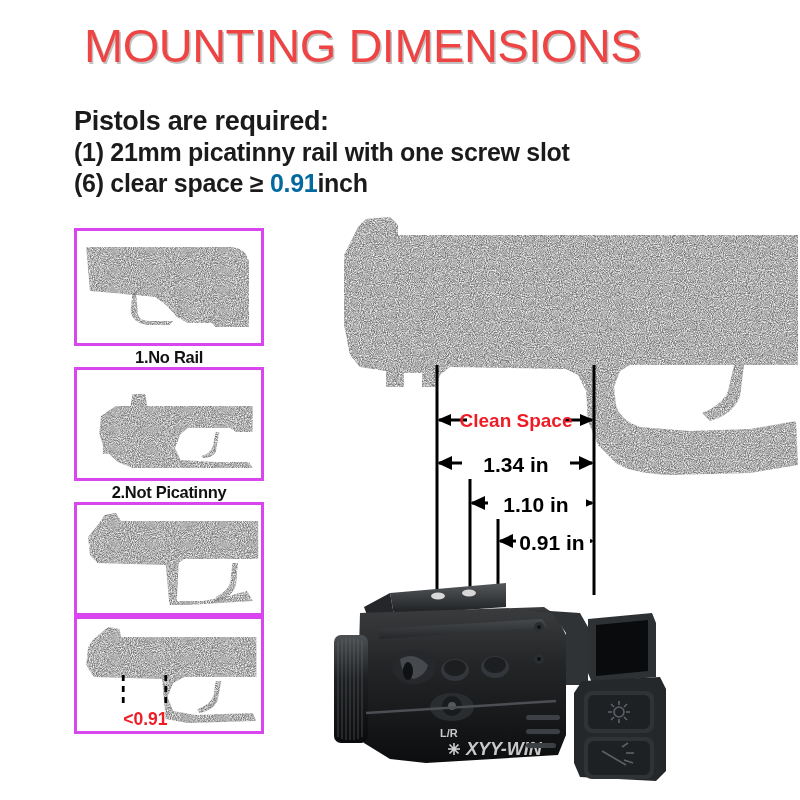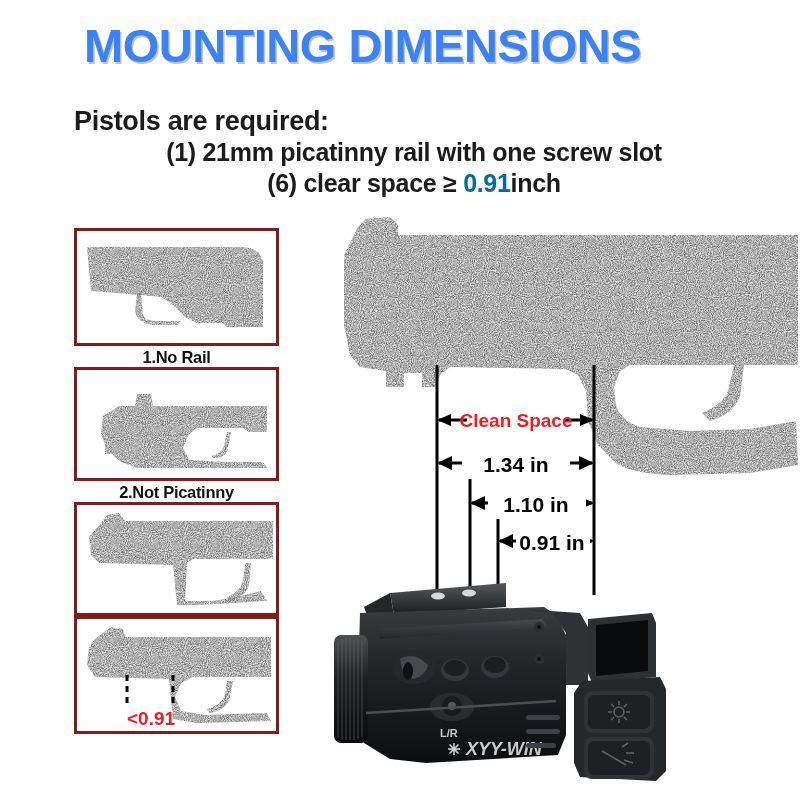--- a/index.html
+++ b/index.html
@@ -6,35 +6,35 @@
   body{
     width:800px;height:800px;background:#ffffff;
     font-family:"Liberation Sans", sans-serif;
     overflow:hidden;position:relative;
   }
   .page{position:absolute;inset:0;}
 
   
   .title{
     position:absolute;left:84px;top:22px;width:700px;
-    font-size:47px;font-weight:bold;letter-spacing:-0.5px;
-    color:#3b82f6;line-height:1;
+    font-size:47px;font-weight:normal;letter-spacing:-0.5px;
+    color:#ef4444;line-height:1;
     text-shadow:1.5px 1.5px 0 rgba(120,120,120,.45);
     white-space:nowrap;
   }
   .sub{position:absolute;left:74px;top:94px;width:680px;color:#1b1b1b;}
   .sub .l1{font-size:27px;font-weight:bold;line-height:32px;letter-spacing:-0.3px;margin-top:11px;}
-  .sub .l2,.sub .l3{font-size:25px;font-weight:bold;line-height:31px;letter-spacing:-0.3px;text-align:center;}
+  .sub .l2,.sub .l3{font-size:25px;font-weight:bold;line-height:31px;letter-spacing:-0.3px;}
   .green-num{color:#0369a1;}
 
   
   .thumbs{position:absolute;left:74px;top:228px;width:215px;}
-  .thumb{position:relative;width:205px;}
+  .thumb{position:relative;width:190px;}
   .thumb .frame{
-    border:3px solid #7f1d1d;background:#fff;position:relative;overflow:hidden;
+    border:3px solid #d946ef;background:#fff;position:relative;overflow:hidden;
   }
   .thumb .cap{
     text-align:center;font-size:16.5px;font-weight:bold;color:#111;
     letter-spacing:-0.3px;line-height:20px;padding-top:1px;
   }
   .t1 .frame{height:112px;}
   .t2 .frame{height:108px;}
   .t3 .frame{height:108px;}
   .t4 .frame{height:112px;}
   .thumb svg{display:block;width:100%;height:100%;}

